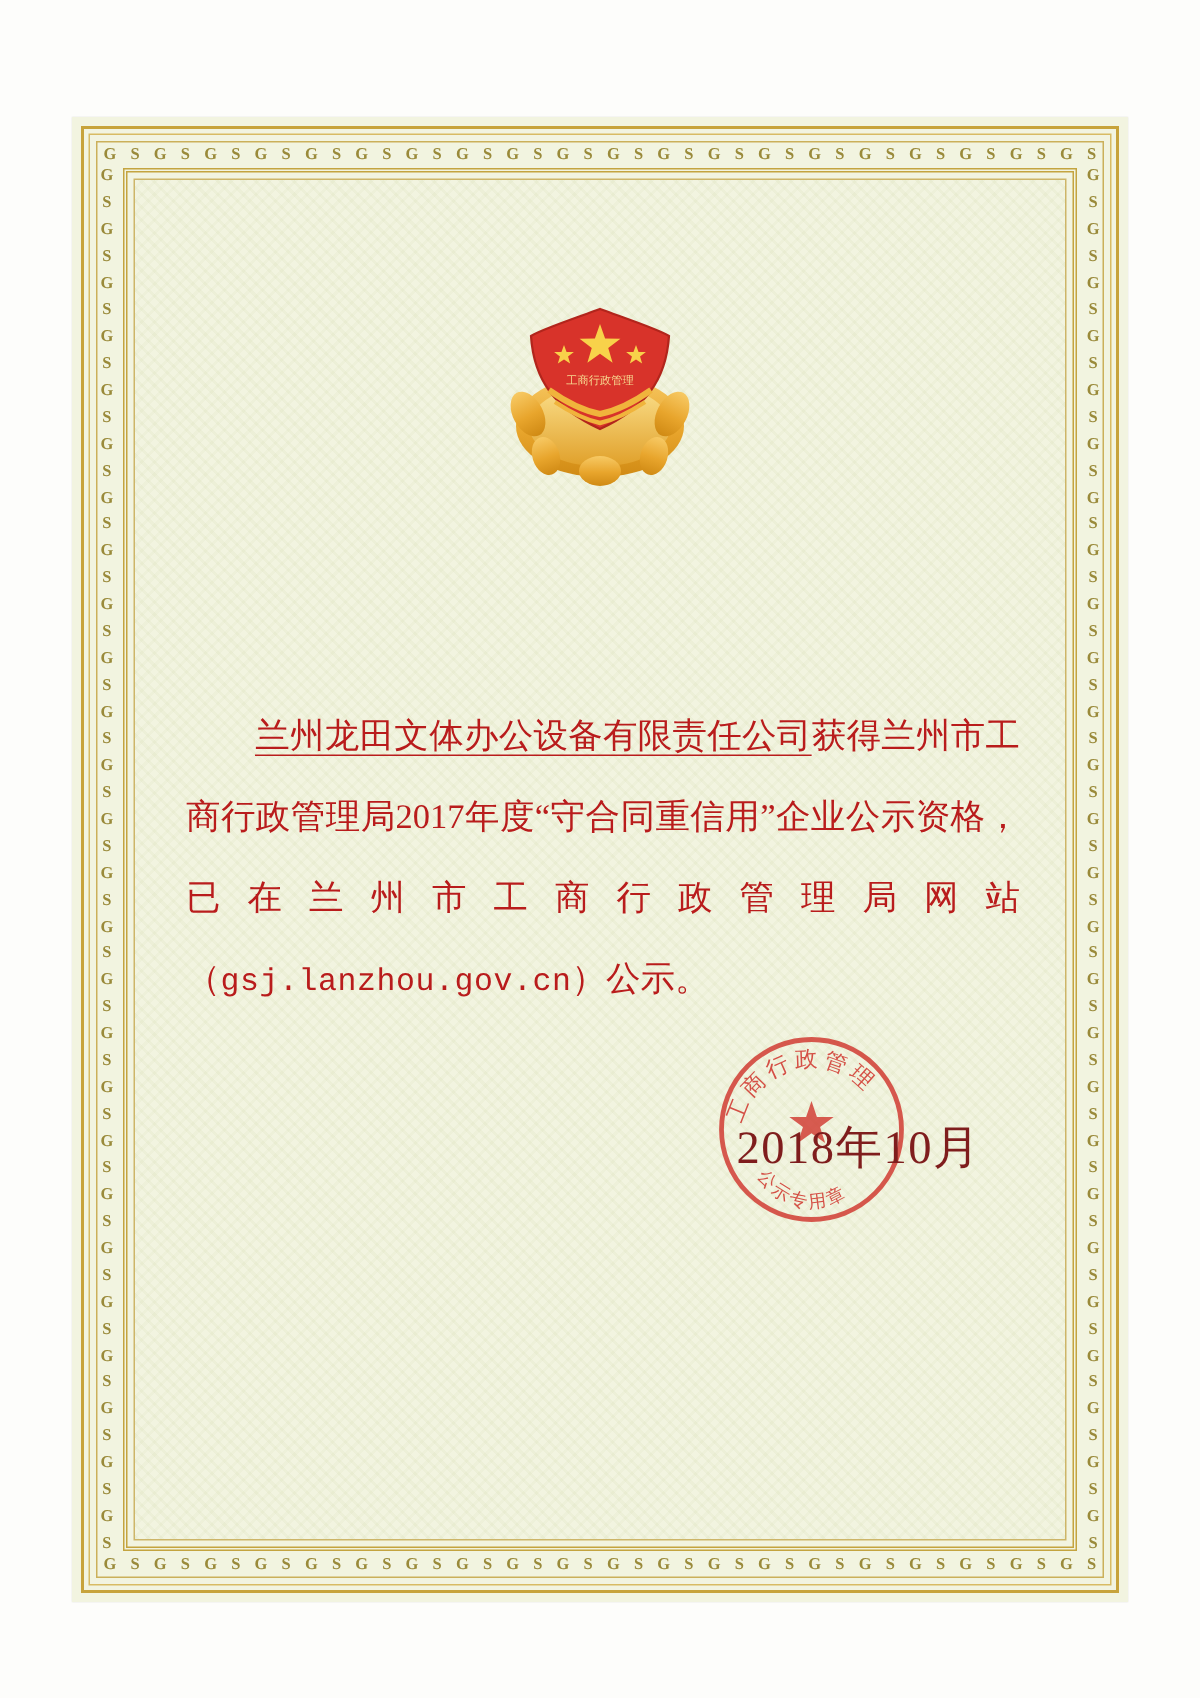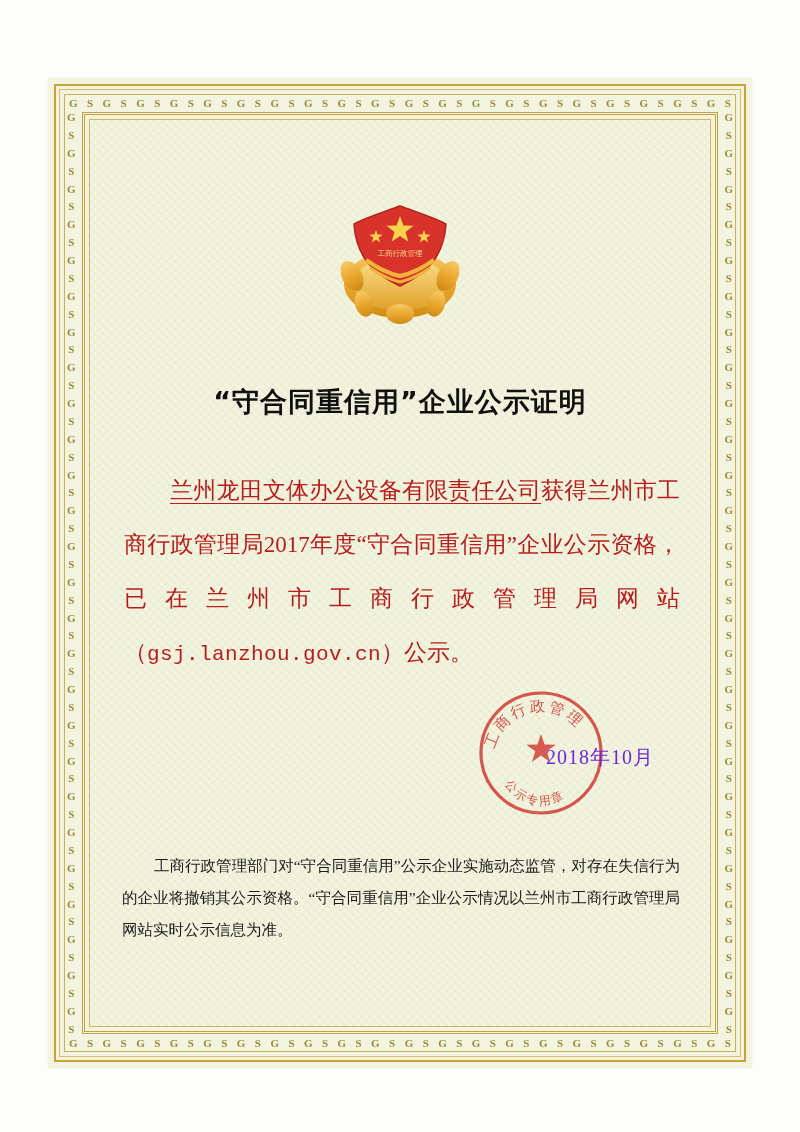--- a/index.html
+++ b/index.html
@@ -153,22 +153,22 @@
     font-size: 21px;
     letter-spacing: .4px;
   }
 
   
   .date-row {
     position: absolute;
     right: 40px;
     top: 610px;
     font-family: "Liberation Serif", "DejaVu Serif", serif;
-    font-size: 20px;
-    color: #6d28d9;
+    font-size: 31px;
+    color: #7f1d1d;
     letter-spacing: 1px;
   }
 
   .seal {
     position: absolute;
     right: 86px;
     top: 552px;
     width: 134px;
     height: 134px;
     pointer-events: none;
@@ -431,21 +431,20 @@
             <g fill="#f8d24a">
               <polygon points="70,20 73.4,29.6 83.6,29.8 75.5,36 78.4,45.8 70,39.9 61.6,45.8 64.5,36 56.4,29.8 66.6,29.6"></polygon>
               <polygon points="46,34 47.7,38.6 52.6,38.7 48.7,41.7 50.1,46.4 46,43.6 41.9,46.4 43.3,41.7 39.4,38.7 44.3,38.6"></polygon>
               <polygon points="94,34 95.7,38.6 100.6,38.7 96.7,41.7 98.1,46.4 94,43.6 89.9,46.4 91.3,41.7 87.4,38.7 92.3,38.6"></polygon>
             </g>
             <text x="70" y="60" text-anchor="middle" font-size="7.5" fill="#f6d88f" font-family="'DejaVu Sans', sans-serif">工商行政管理</text>
           </svg>
         </div>
       </div>
 
-      <div class="title">“守合同重信用”企业公示证明</div>
 
       <div class="body-main">
         <span class="indent"></span><span class="underline-name">兰州龙田文体办公设备有限责任公司</span><span>获得兰州市工商行政管理局2017年度“守合同重信用”企业公示资格，已在兰州市工商行政管理局网站（</span><span class="mono-url">gsj.lanzhou.gov.cn</span><span>）公示。</span>
       </div>
 
       <div class="seal">
         <svg width="134" height="134" viewBox="0 0 134 134" aria-hidden="true">
           <g opacity="0.82" fill="none" stroke="#d0342c" stroke-width="3.2">
             <circle cx="67" cy="67" r="60"></circle>
           </g>
@@ -460,19 +459,16 @@
             <textPath href="#sealArc" startOffset="6%">工商行政管理</textPath>
           </text>
           <text opacity="0.85" fill="#d0342c" font-size="12" font-family="'DejaVu Sans', sans-serif" letter-spacing="2">
             <textPath href="#sealArcBottom" startOffset="16%">公示专用章</textPath>
           </text>
         </svg>
       </div>
 
       <div class="date-row">2018年10月</div>
 
-      <div class="footnote">
-        <span class="indent"></span><span>工商行政管理部门对“守合同重信用”公示企业实施动态监管，对存在失信行为的企业将撤销其公示资格。“守合同重信用”企业公示情况以兰州市工商行政管理局网站实时公示信息为准。</span>
-      </div>
 
     </div>
   </div>
 </div>
 
 </body></html>

